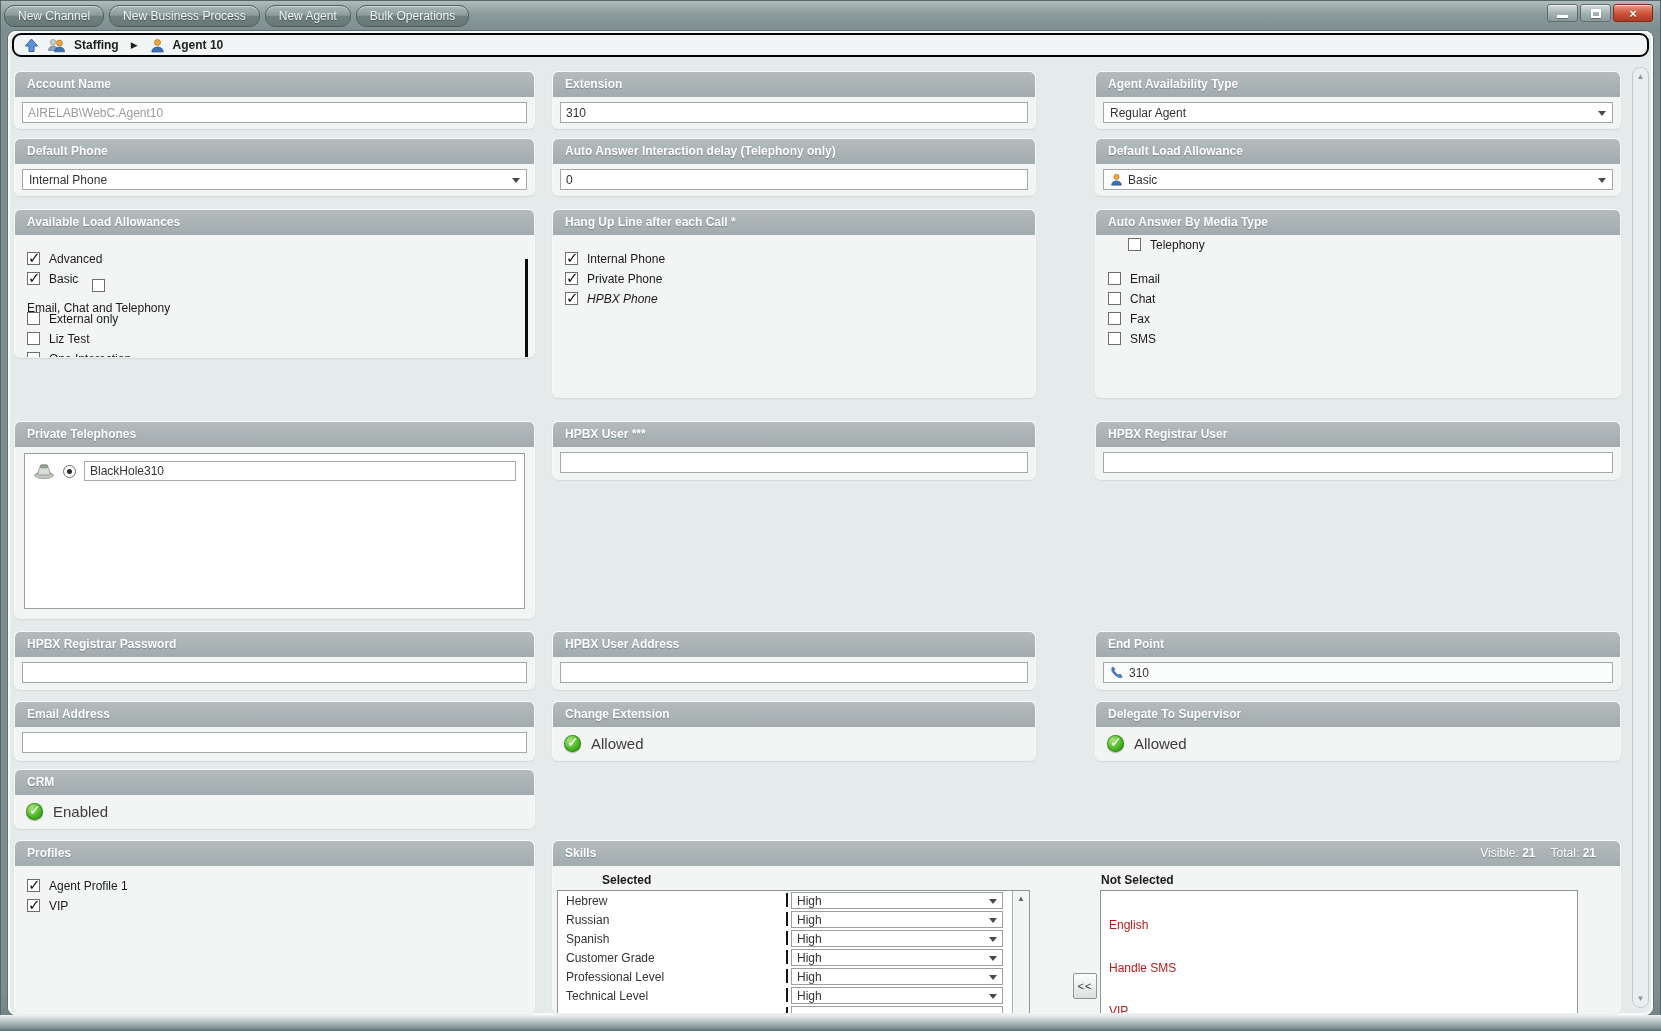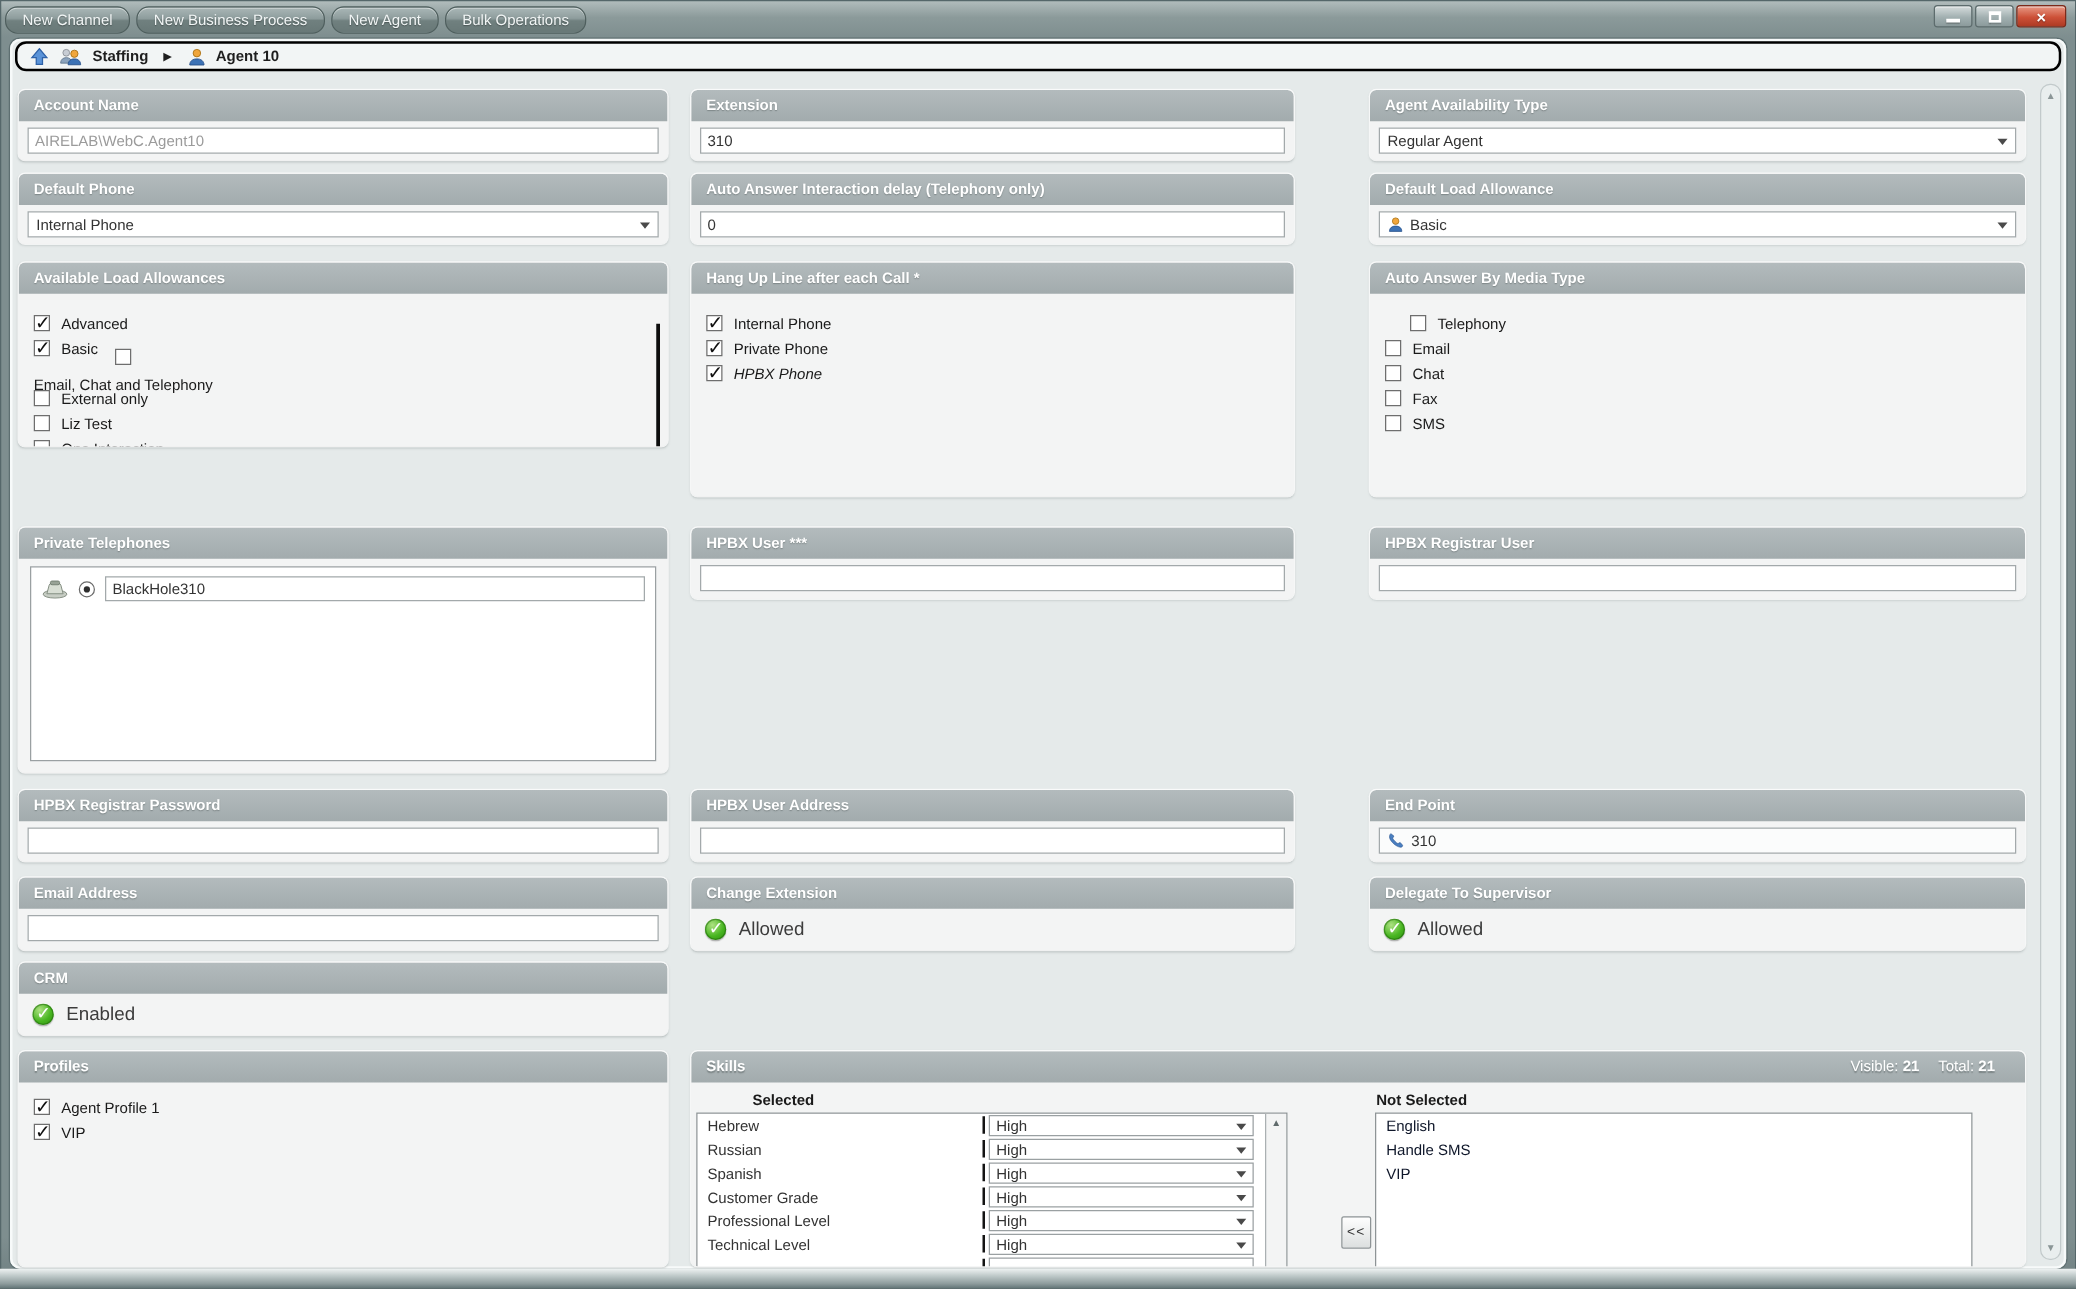--- a/index.html
+++ b/index.html
@@ -71,21 +71,21 @@
   .sk-list{position:absolute;top:24px;height:148px;background:#fff;border:1px solid #8e9496;overflow:hidden;}
   .skrow{position:relative;height:19px;}
   .sk-name{position:absolute;left:8px;top:3px;font-size:12px;color:#333;white-space:nowrap;}
   .sk-tick{position:absolute;left:228px;top:2px;width:2px;height:14px;background:#141414;}
   .sk-select{position:absolute;left:233px;top:1px;width:212px;height:17px;border:1px solid #9aa0a2;
     background:#fff;font-size:12px;color:#333;display:flex;align-items:center;padding:0 18px 0 5px;}
   .sk-select .arrow{position:absolute;right:5px;top:6px;width:0;height:0;
     border-left:4px solid transparent;border-right:4px solid transparent;border-top:5px solid #4a4a4a;}
   .sel-scroll{position:absolute;right:0;top:0;bottom:0;width:17px;background:#f3f4f4;border-left:1px solid #aab0b2;}
   .sel-scroll .chev{display:block;text-align:center;font-size:8px;color:#5f6a6b;padding-top:3px;}
-  .ns-item{font-size:12px;color:#0f172a;padding:2px 8px 1px;line-height:16px;}
+  .ns-item{font-size:12px;color:#b91c1c;padding:2px 8px 1px;line-height:16px;margin-top:24px;}
   .move-btn{position:absolute;width:24px;height:26px;border:1px solid #8e9496;border-radius:2px;
     background:linear-gradient(#fefefe,#dcdfdf);font-size:11px;color:#333;
     display:flex;align-items:center;justify-content:center;letter-spacing:1px;}
   
   .pg-scroll{position:absolute;left:1624px;top:36px;width:17px;height:941px;background:#e9eeee;
     border:1px solid #c2cacb;border-radius:8px;}
   .pg-scroll .chev{position:absolute;left:0;right:0;text-align:center;font-size:8px;color:#8b9697;}
   .pg-scroll .chev.up{top:4px;} .pg-scroll .chev.down{bottom:4px;}
   
   .bottom-strip{position:absolute;left:0;right:0;bottom:0;height:16px;
@@ -236,21 +236,21 @@
         </div>
         <div class="cbrow" style="top:55px;font-style:italic;">
           <span class="cb checked"></span>
           <span class="cb-label">HPBX Phone</span>
         </div>
       </div>
     </div>
     <div class="panel" style="left:1088px;top:179px;width:524px;height:187px;">
       <div class="panel-h">Auto Answer By Media Type</div>
       <div class="panel-b">
-        <div class="cbrow" style="top:15px;padding-left:20px;">
+        <div class="cbrow" style="top:1px;padding-left:20px;">
           <span class="cb"></span>
           <span class="cb-label">Telephony</span>
         </div>
         <div class="cbrow" style="top:35px;">
           <span class="cb"></span>
           <span class="cb-label">Email</span>
         </div>
         <div class="cbrow" style="top:55px;">
           <span class="cb"></span>
           <span class="cb-label">Chat</span>

